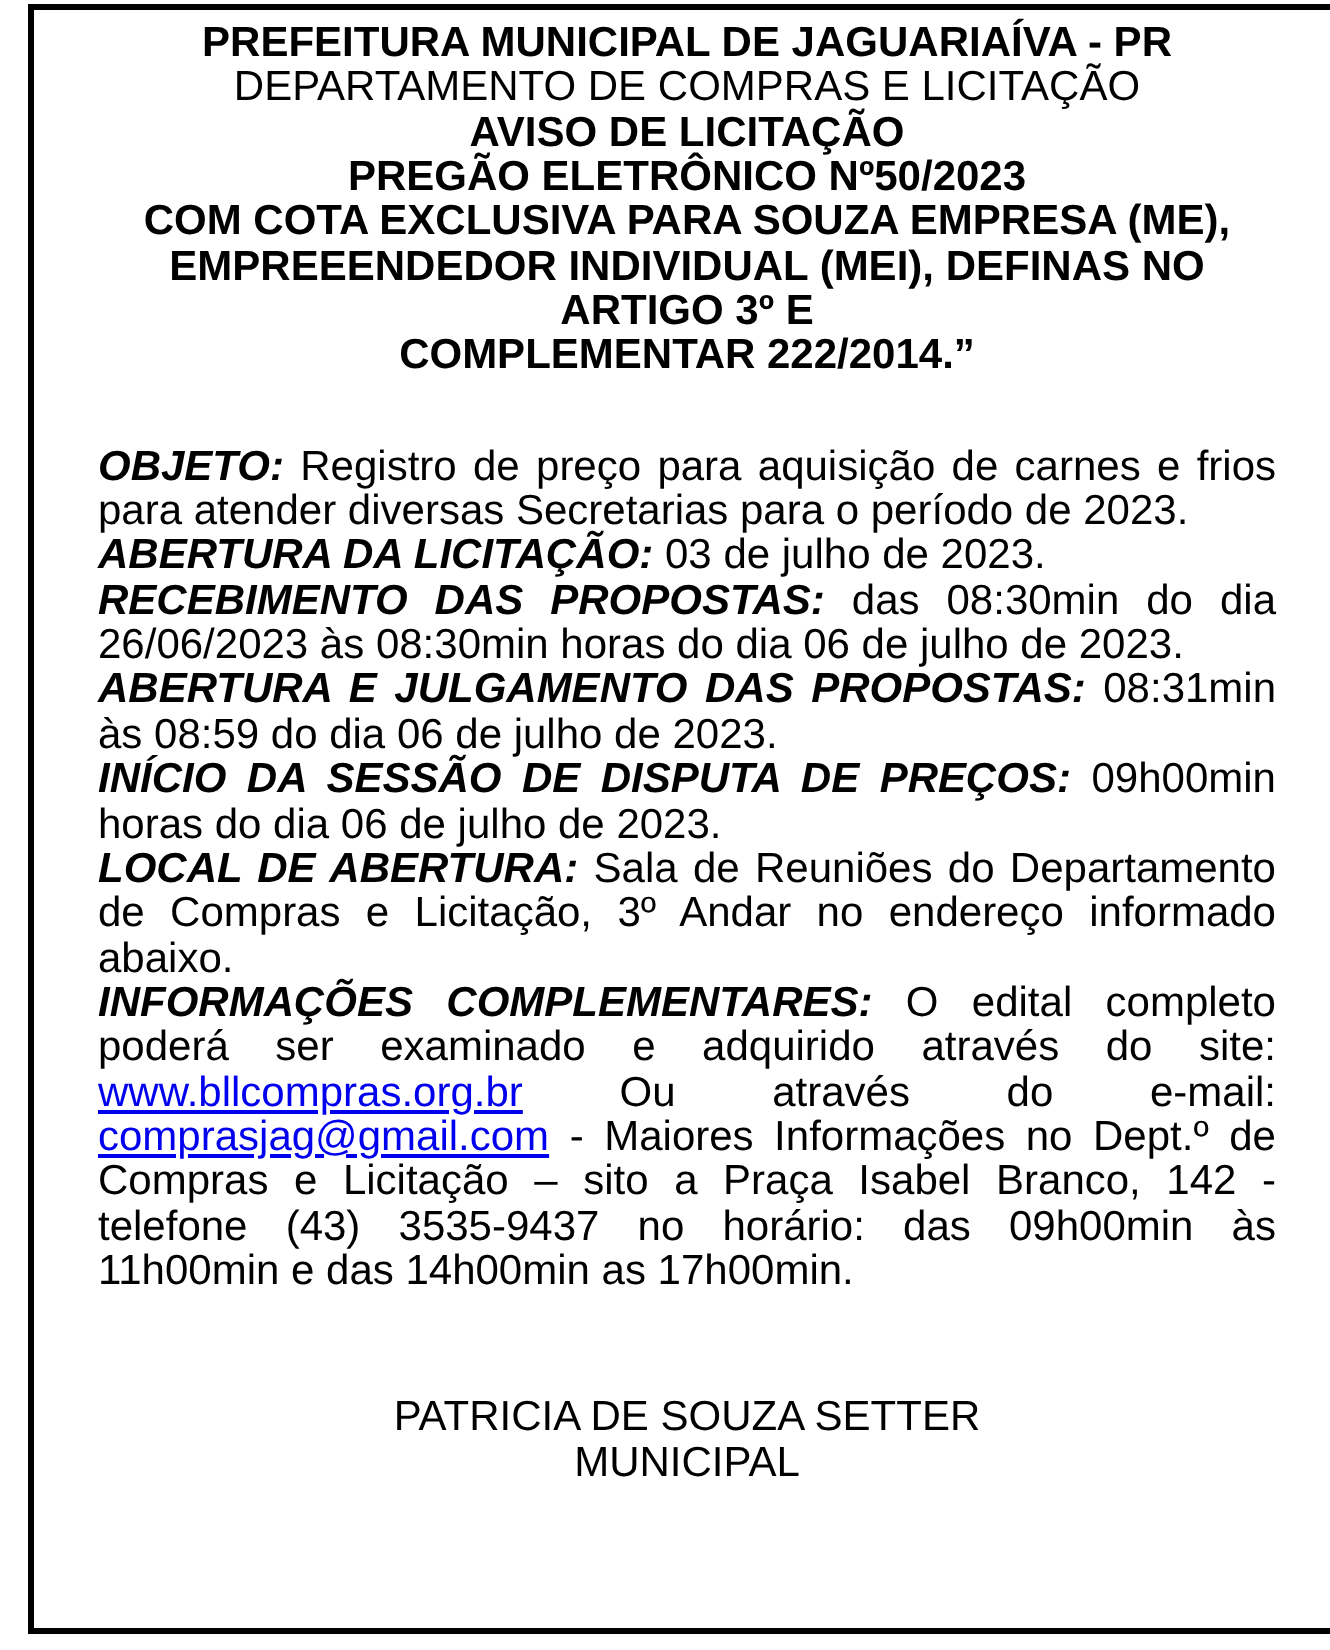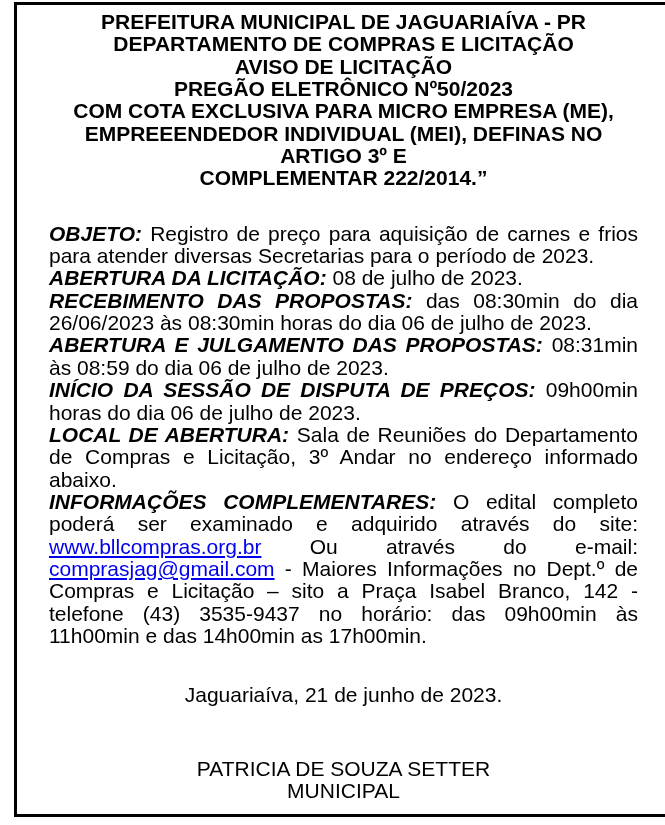--- a/index.html
+++ b/index.html
@@ -26,21 +26,21 @@
     box-sizing: border-box;
     border: 3px solid #000000;
     padding: 6px 28px 0 32px;
     font-size: 21px;
     line-height: 22.35px;
   }
   .doc-header {
     text-align: center;
     font-weight: bold;
   }
-  .doc-header .normal { font-weight: bold; }
+  .doc-header .normal { font-weight: normal; }
   .doc-body {
     margin-top: 33px;
     text-align: justify;
   }
   .para { margin: 0; }
   .lbl { font-weight: bold; font-style: italic; }
   a.link {
     color: #0000EE;
     text-decoration: underline;
     cursor: pointer;
@@ -59,36 +59,35 @@
 <body>
 
 <div class="page">
   <div class="frame">
 
     <header class="doc-header">
       <div>PREFEITURA MUNICIPAL DE JAGUARIAÍVA - PR</div>
       <div class="normal">DEPARTAMENTO DE COMPRAS E LICITAÇÃO</div>
       <div>AVISO DE LICITAÇÃO</div>
       <div>PREGÃO ELETRÔNICO Nº50/2023</div>
-      <div>COM COTA EXCLUSIVA PARA MICRO EMPRESA (ME),</div>
+      <div>COM COTA EXCLUSIVA PARA SOUZA EMPRESA (ME),</div>
       <div>EMPREEENDEDOR INDIVIDUAL (MEI), DEFINAS NO ARTIGO 3º E</div>
       <div>COMPLEMENTAR 222/2014.”</div>
     </header>
 
     <main class="doc-body">
       <p class="para"><b class="lbl">OBJETO:</b> <span>Registro de preço para aquisição de carnes e frios para atender diversas Secretarias para o período de 2023.</span></p>
-      <p class="para"><b class="lbl">ABERTURA DA LICITAÇÃO:</b> <span>08 de julho de 2023.</span></p>
+      <p class="para"><b class="lbl">ABERTURA DA LICITAÇÃO:</b> <span>03 de julho de 2023.</span></p>
       <p class="para"><b class="lbl">RECEBIMENTO DAS PROPOSTAS:</b> <span>das 08:30min do dia 26/06/2023 às 08:30min horas do dia 06 de julho de 2023.</span></p>
       <p class="para"><b class="lbl">ABERTURA E JULGAMENTO DAS PROPOSTAS:</b> <span>08:31min às 08:59 do dia 06 de julho de 2023.</span></p>
       <p class="para"><b class="lbl">INÍCIO DA SESSÃO DE DISPUTA DE PREÇOS:</b> <span>09h00min horas do dia 06 de julho de 2023.</span></p>
       <p class="para"><b class="lbl">LOCAL DE ABERTURA:</b> <span>Sala de Reuniões do Departamento de Compras e Licitação, 3º Andar no endereço informado abaixo.</span></p>
       <p class="para"><b class="lbl">INFORMAÇÕES COMPLEMENTARES:</b> <span>O edital completo poderá ser examinado e adquirido através do site:</span> <a class="link" style="color: rgb(0, 0, 238);">www.bllcompras.org.br</a> <span>Ou através do e-mail:</span> <a class="link" style="color: rgb(0, 0, 238);">comprasjag@gmail.com</a> <span>- Maiores Informações no Dept.º de Compras e Licitação – sito a Praça Isabel Branco, 142 - telefone (43) 3535-9437 no horário: das 09h00min às 11h00min e das 14h00min as 17h00min.</span></p>
     </main>
 
-    <div class="dateline">Jaguariaíva, 21 de junho de 2023.</div>
 
     <div class="signature">
       <div class="sig-name">PATRICIA DE SOUZA SETTER</div>
       <div class="sig-role">MUNICIPAL</div>
     </div>
 
   </div>
 </div>
 
 </body></html>

